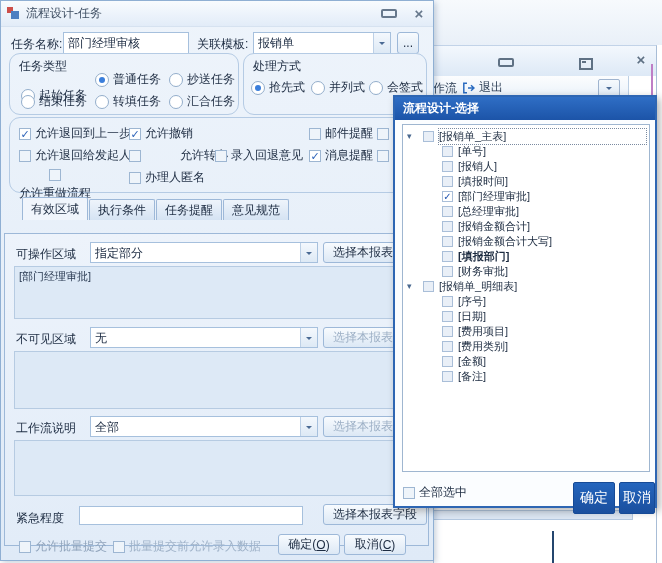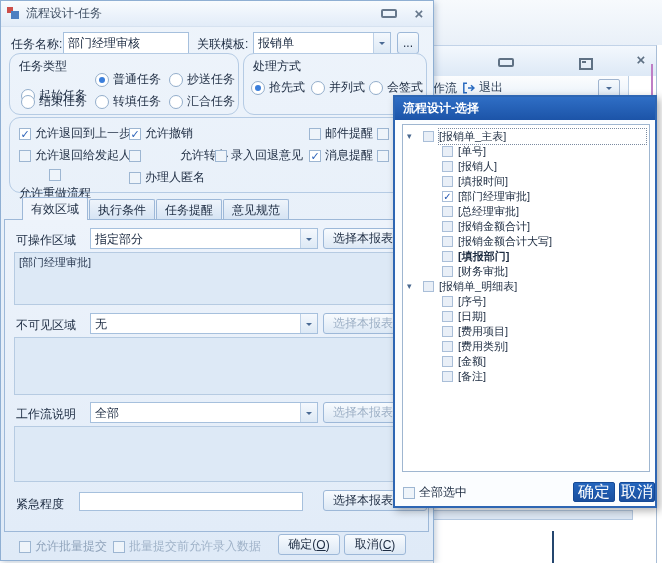--- a/index.html
+++ b/index.html
@@ -76,21 +76,21 @@
   .cb.on .cbox::before{content:"✓";font-weight:bold;}
   .cb.gray{color:#8fa3bb;}
   .cb.gray2{color:#9fb2c8;}
 
   .tabs{position:absolute;left:3px;top:197px;display:flex;align-items:flex-end;height:22px;padding-left:18px;}
   .tab{height:20px;padding:0 8px;font-size:12px;color:#1d2c42;white-space:nowrap;
     background:linear-gradient(#eef4fb,#d5e3f3);border:1px solid #9db8d8;border-bottom:none;
     border-radius:2px 2px 0 0;display:flex;align-items:center;margin-right:1px;}
   .tab.on{background:#f0f5fc;height:22px;position:relative;z-index:3;}
 
-  .tab-panel{position:absolute;left:3px;top:218px;width:425px;height:313px;box-sizing:border-box;
+  .tab-panel{position:absolute;left:3px;top:232px;width:425px;height:313px;box-sizing:border-box;
     border:1px solid #9db8d8;background:linear-gradient(#edf3fb,#e2ecf8);}
   .textarea{position:absolute;background:#dde9f6;border:1px solid #b6cbe2;
     font-size:11px;color:#2a3a52;padding:2px 4px;box-sizing:border-box;}
 
   .btn{position:absolute;height:21px;border:1px solid #9db8d8;border-radius:3px;
     background:linear-gradient(#f8fbfe,#dce8f5);font-size:12px;color:#1d2c42;
     display:flex;align-items:center;justify-content:center;white-space:nowrap;box-sizing:border-box;}
   .btn.disabled{color:#9db0c6;}
   .mn{text-decoration:underline;}
 
@@ -104,22 +104,22 @@
   .trow{position:absolute;left:4px;right:3px;height:15px;display:flex;align-items:center;
     font-size:11px;color:#1c2b40;}
   .texp{width:16px;flex:none;color:#49688f;font-size:9px;line-height:15px;}
   .tind{width:35px;flex:none;}
   .tcheck{width:11px;height:11px;flex:none;border:1px solid #a9bed8;background:#e9eff7;
     margin-right:5px;font-size:10px;line-height:10px;text-align:center;color:#2456b0;box-sizing:border-box;}
   .trow.on .tcheck{background:#fff;}
   .trow.on .tcheck::before{content:"✓";font-weight:bold;}
   .tlabel{white-space:nowrap;overflow:hidden;}
   .trow.focused .tlabel{flex:1;outline:1px dotted #7a8aa0;}
-  .sd-btn{position:absolute;height:20px;background:linear-gradient(#2465bd,#1a4f9e);
-    color:#fff;font-size:16px;display:flex;align-items:center;justify-content:center;
+  .sd-btn{position:absolute;height:32px;background:linear-gradient(#2465bd,#1a4f9e);
+    color:#fff;font-size:14px;display:flex;align-items:center;justify-content:center;
     border:1px solid #164a96;border-radius:2px;white-space:nowrap;box-sizing:border-box;}
 </style>
 </head>
 <body>
 
 <div class="backdrop-top"></div>
 
 <div class="back-window">
   <div class="bw-titlebar"></div>
   <div class="bw-capbtn bw-min"></div>

